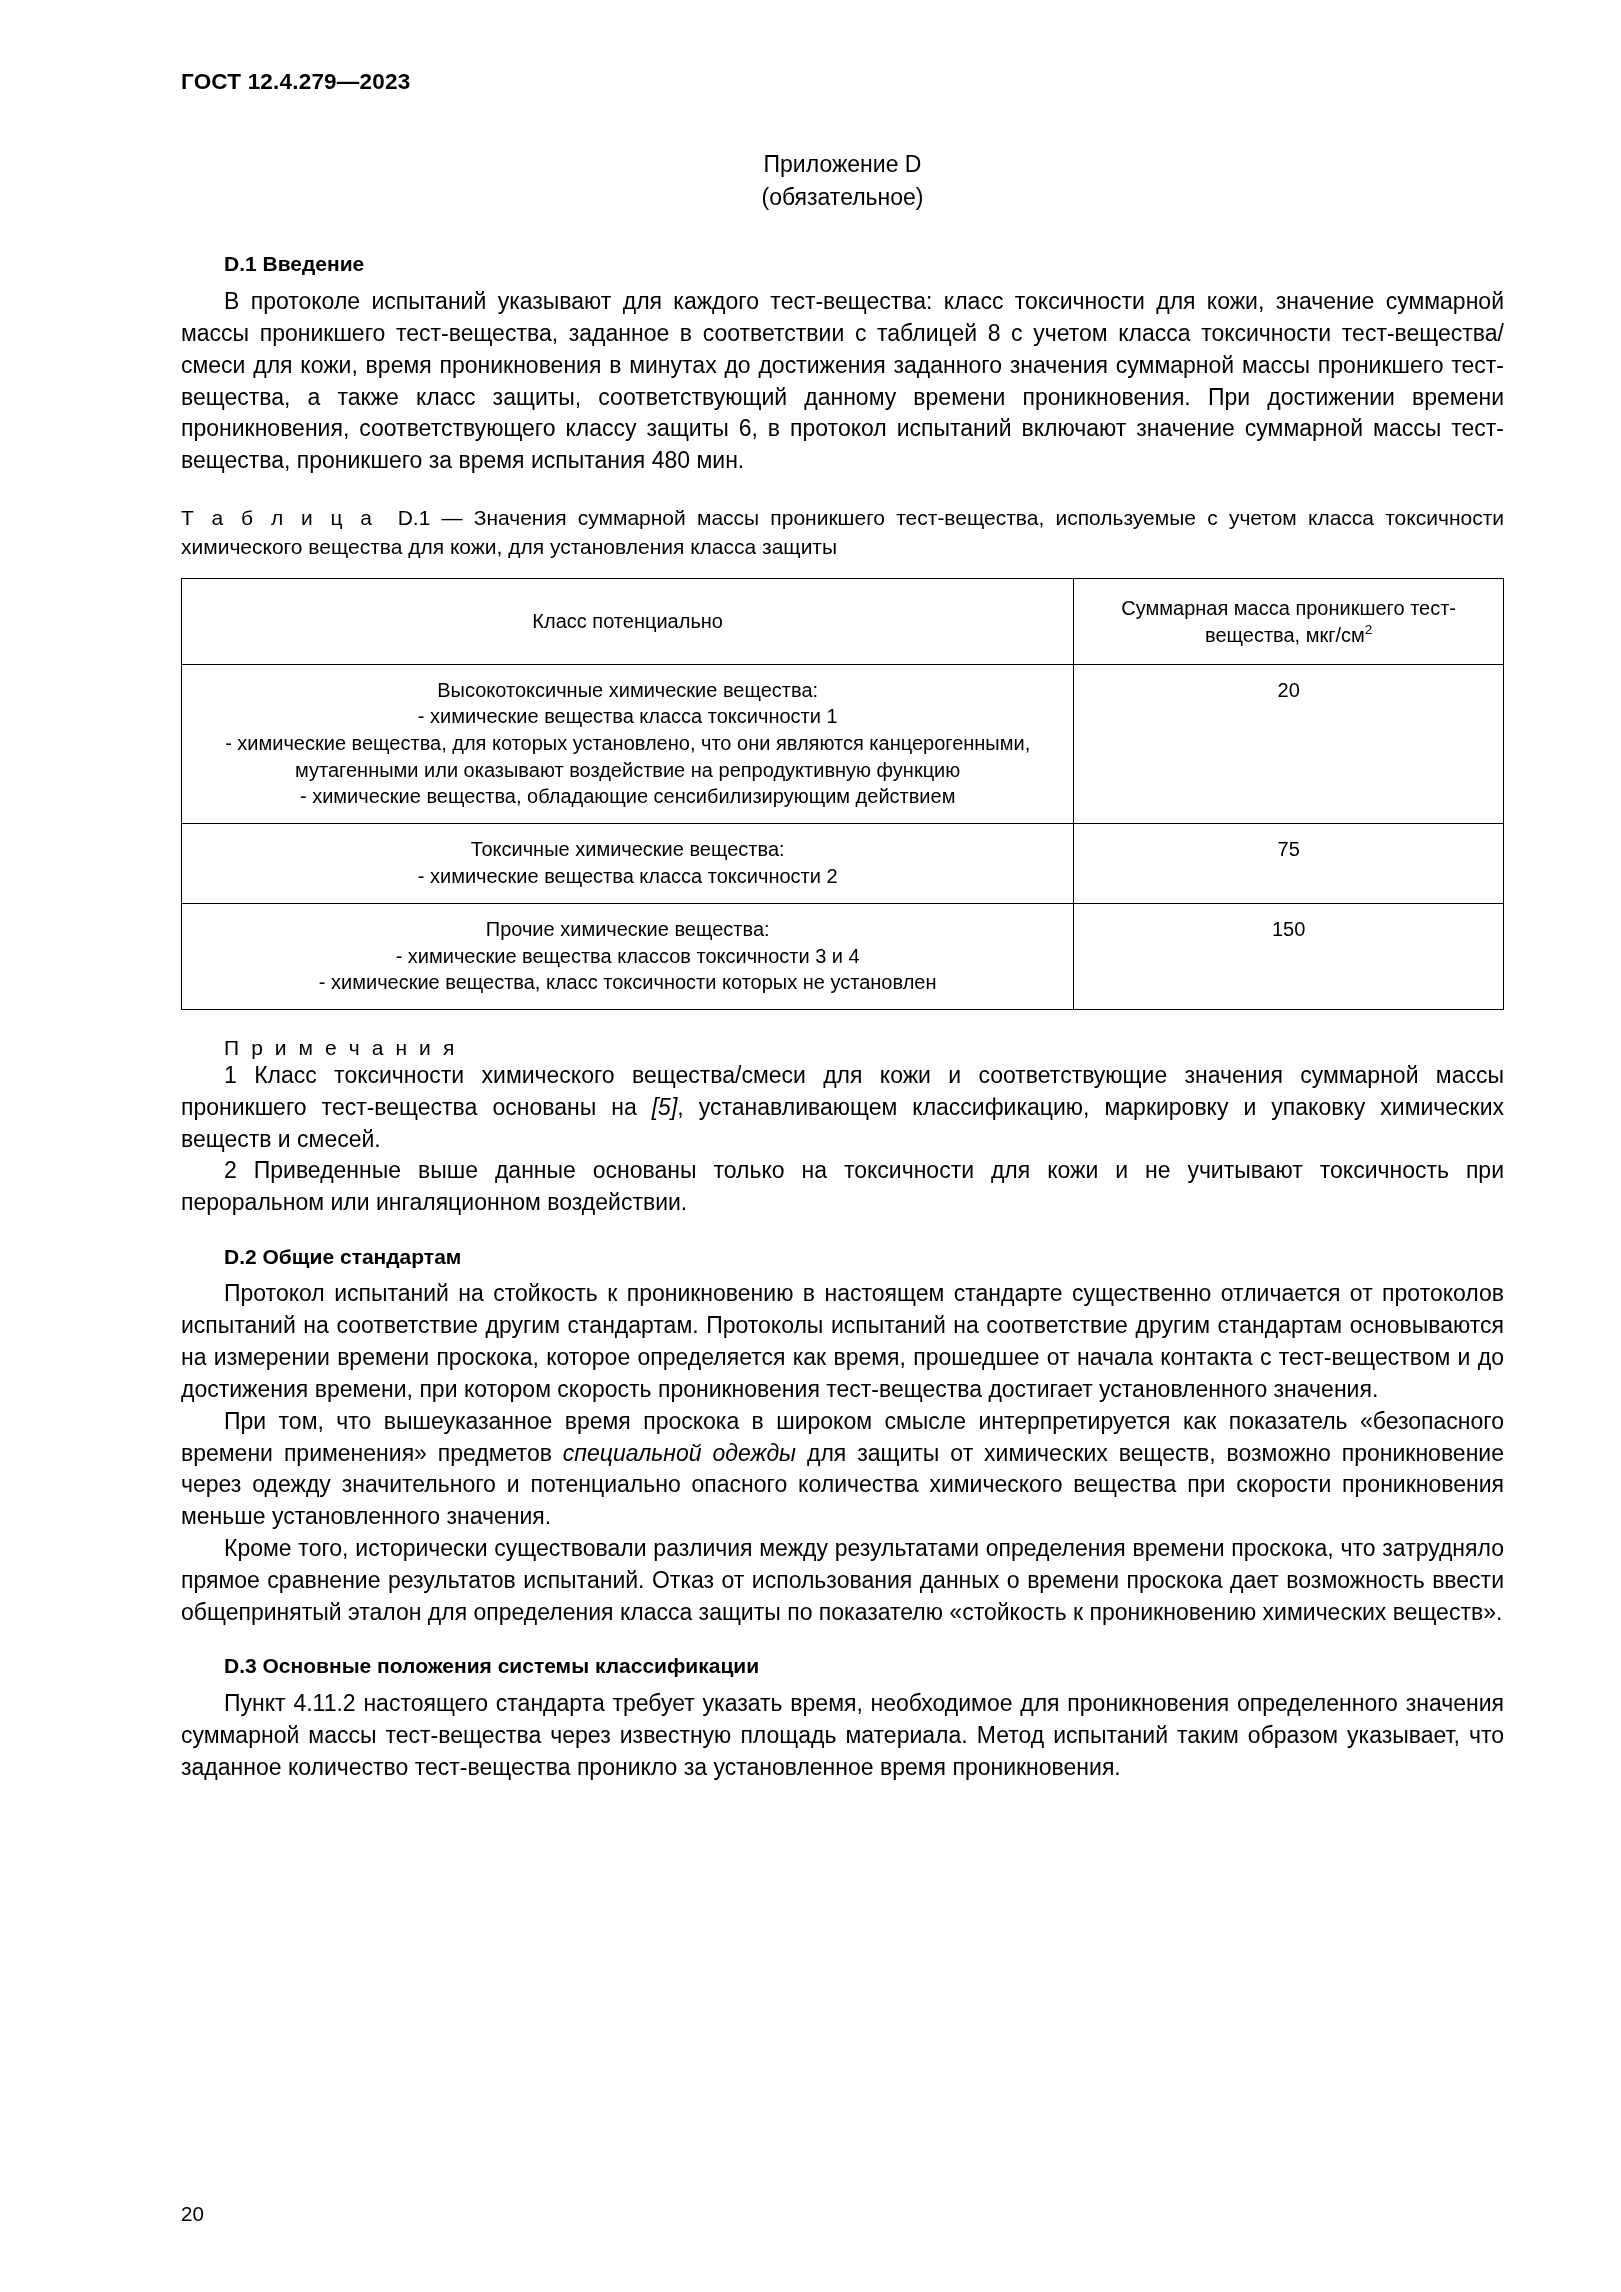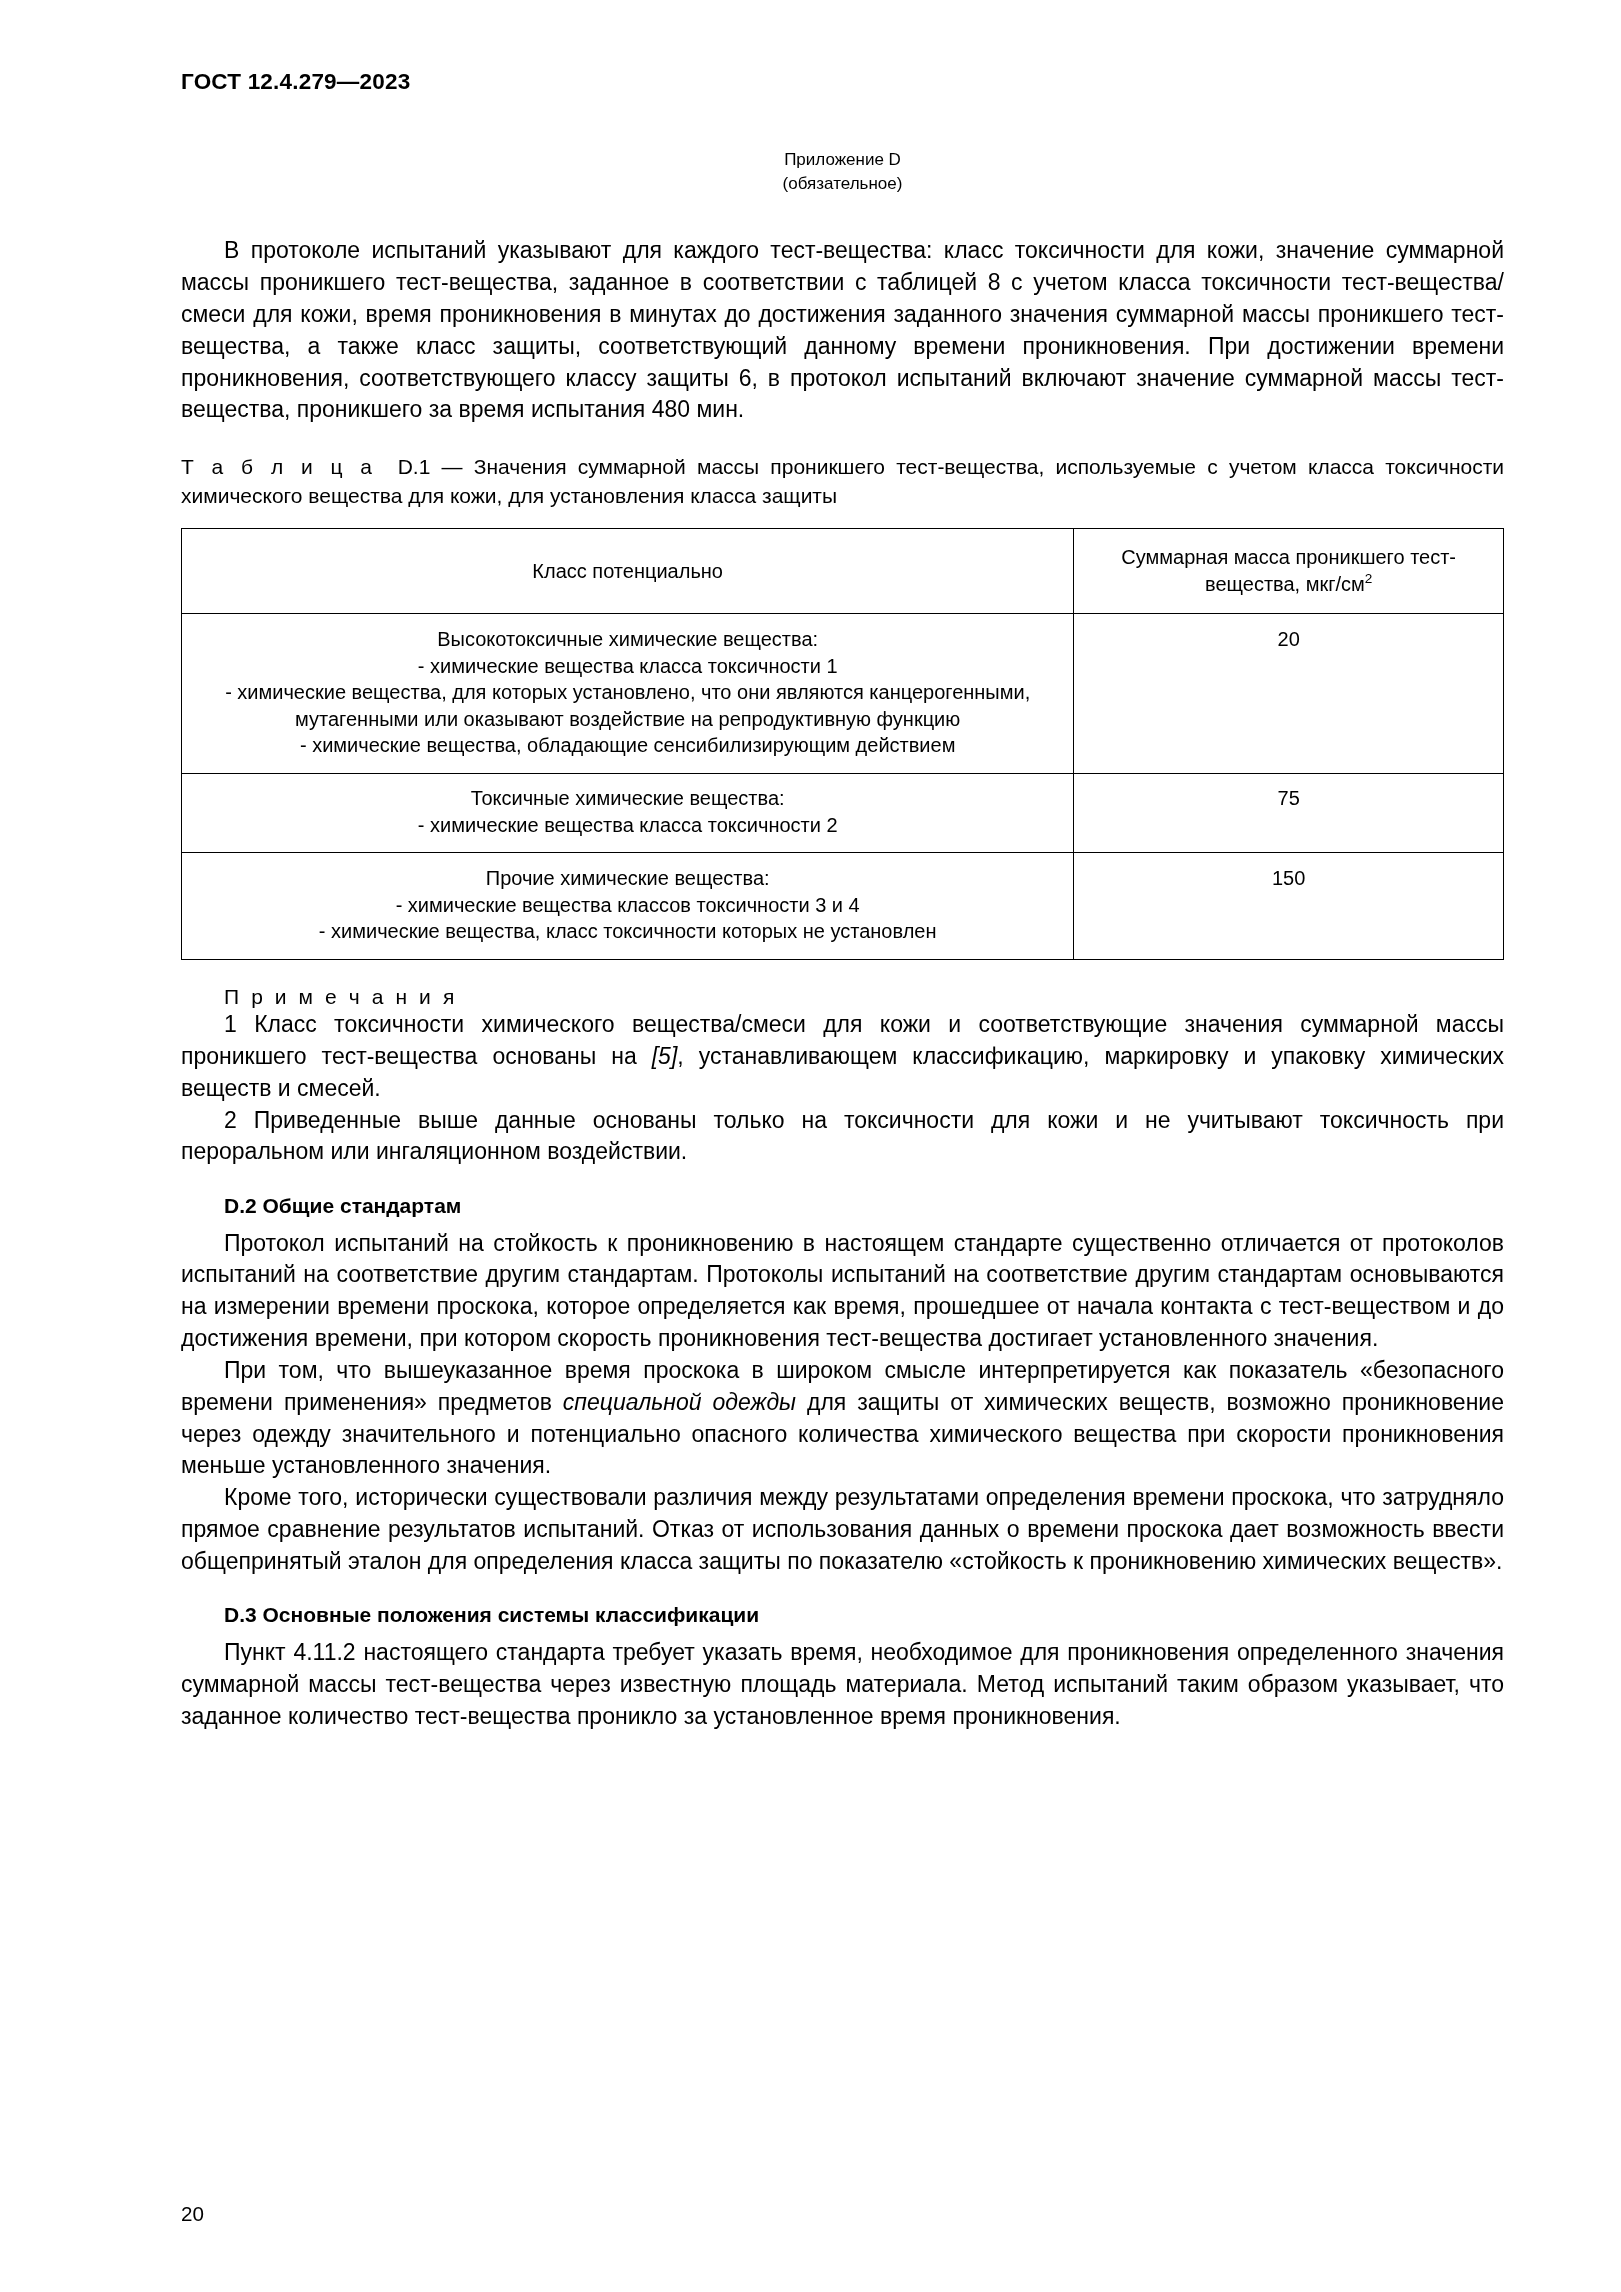--- a/index.html
+++ b/index.html
@@ -23,21 +23,21 @@
     margin-left: 32px;
   }
   .doc-header {
     font-size: 22.5px;
     font-weight: bold;
     letter-spacing: 0.2px;
     margin-bottom: 53px;
   }
   .annex-title {
     text-align: center;
-    font-size: 17px;
+    font-size: 23px;
     line-height: 1.42;
     margin-bottom: 39px;
   }
   .annex-heading {
     text-align: center;
     font-size: 21px;
     font-weight: bold;
     font-style: italic;
     line-height: 1.48;
     margin: 0 43px 45px 43px;
@@ -114,20 +114,21 @@
 <div class="page">
 
   <div class="doc-header">ГОСТ 12.4.279—2023</div>
 
   <div class="annex-title">
     <div>Приложение D</div>
     <div>(обязательное)</div>
   </div>
 
 
+  <div class="sec-head">D.1  Введение</div>
   <p class="body">В протоколе испытаний указывают для каждого тест-вещества: класс токсичности для кожи, значение суммарной массы проникшего тест-вещества, заданное в соответствии с таблицей 8 с учетом класса токсичности тест-вещества/смеси для кожи, время проникновения в минутах до достижения заданного значения суммарной массы проникшего тест-вещества, а также класс защиты, соответствующий данному времени проникновения. При достижении времени проникновения, соответствующего классу защиты 6, в протокол испытаний включают значение суммарной массы тест-вещества, проникшего за время испытания 480 мин.</p>
 
   <div class="gap-m"></div>
 
   <p class="tbl-caption"><span class="sp">Т а б л и ц а</span>&nbsp; <span>D.1</span> <span>— Значения суммарной массы проникшего тест-вещества, используемые с учетом класса токсичности химического вещества для кожи, для установления класса защиты</span></p>
 
   <table class="data">
     <colgroup>
         <col class="c1">
         <col class="c2">

